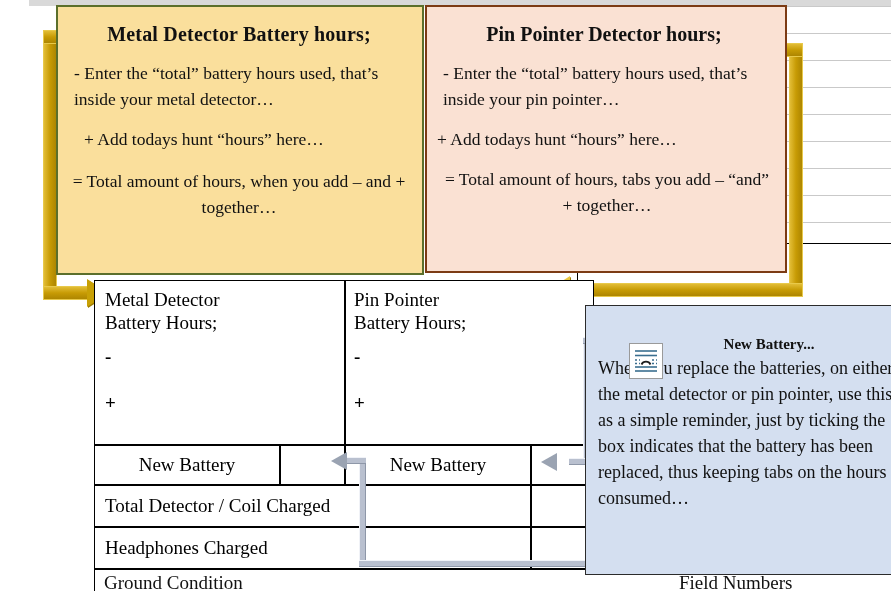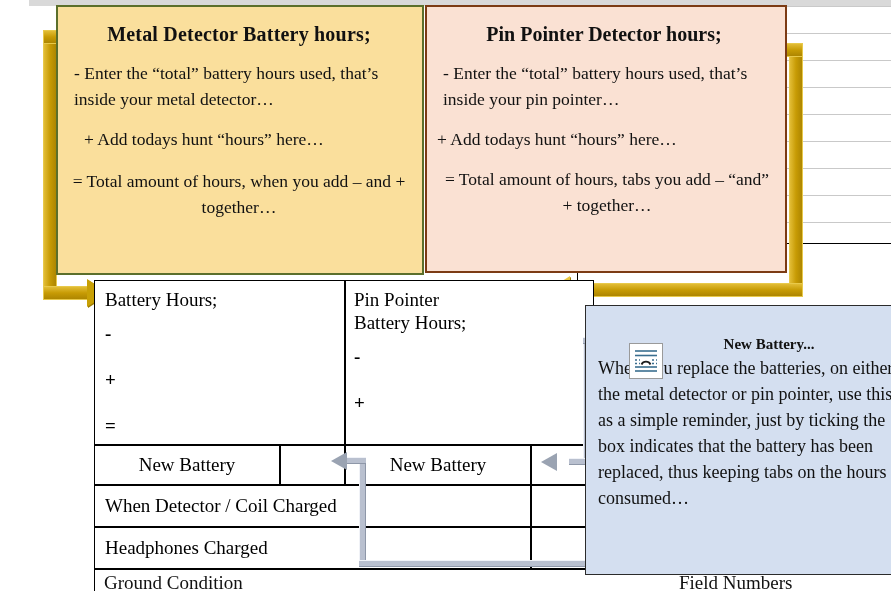--- a/index.html
+++ b/index.html
@@ -160,20 +160,21 @@
   </div>
 
   <div id="pink-box" class="callout">
     <div class="title">Pin Pointer Detector hours;</div>
     <p class="line l1">-    Enter the “total” battery hours used, that’s inside your pin pointer…</p>
     <p class="line l2">+   Add todays hunt “hours” here…</p>
     <p class="line l3">=  Total amount of hours, tabs you add – “and” + together…</p>
   </div>
 
   <div class="tcell" id="cell-md">
+    <div class="hdr">Metal Detector</div>
     <div class="hdr">Battery Hours;</div>
     <div class="sym s1">-</div>
     <div class="sym s2">+</div>
     <div class="sym s3">=</div>
   </div>
 
   <div class="tcell" id="cell-pp">
     <div class="hdr">Pin Pointer</div>
     <div class="hdr">Battery Hours;</div>
     <div class="sym s1">-</div>
@@ -185,21 +186,21 @@
     <span class="nbtxt">New Battery</span>
   </div>
   <div class="tcell" id="cell-nb1chk"></div>
 
   <div class="tcell" id="cell-nb2">
     <span class="nbtxt">New Battery</span>
   </div>
   <div class="tcell" id="cell-nb2chk"></div>
 
   <div class="tcell" id="cell-mdc">
-    <span class="rowtxt">When Detector / Coil Charged</span>
+    <span class="rowtxt">Total Detector / Coil Charged</span>
   </div>
   <div class="tcell" id="cell-mdcchk"></div>
 
   <div class="tcell" id="cell-hp">
     <span class="rowtxt">Headphones Charged</span>
   </div>
   <div class="tcell" id="cell-hpchk"></div>
 
   <div class="tcell" id="cell-gc"></div>
   <div id="gc-label">Ground Condition</div>

